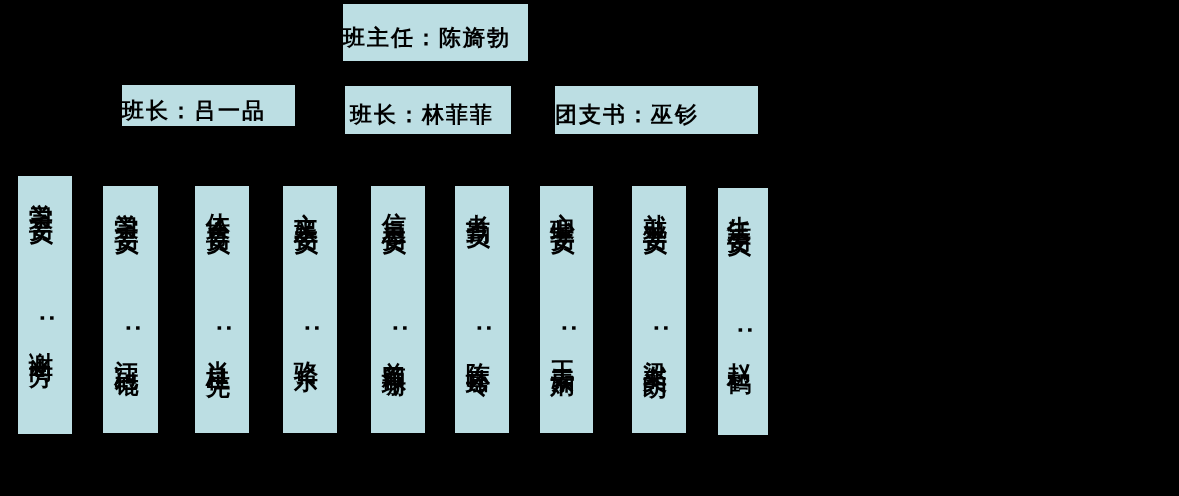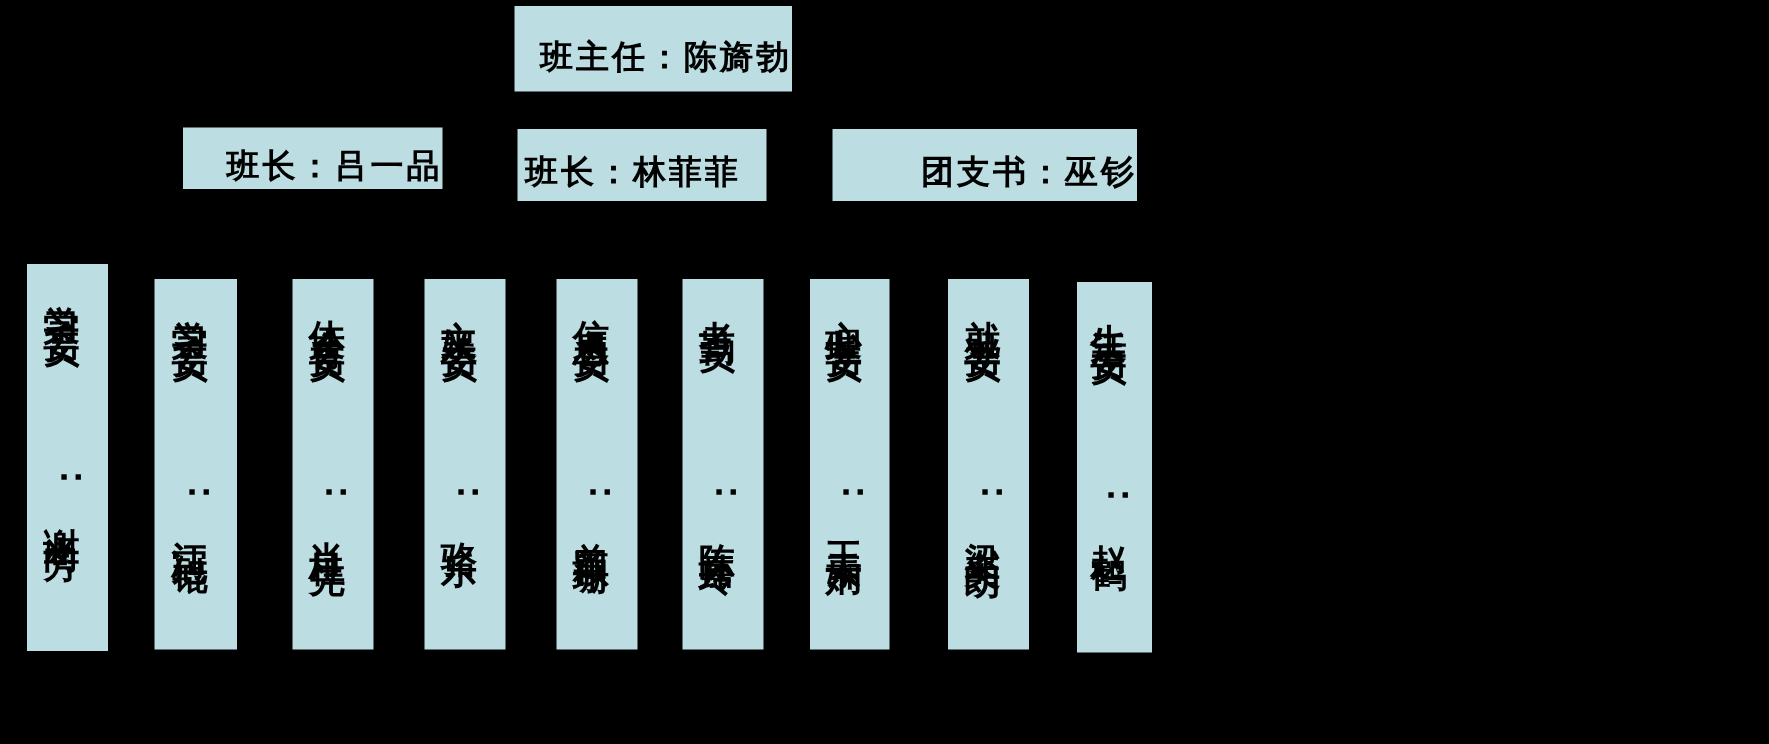--- a/index.html
+++ b/index.html
@@ -15,21 +15,21 @@
   }
   .box {
     position: absolute;
     background: #bcdee3;
     box-sizing: border-box;
   }
   
   .hbox {
     display: flex;
     align-items: center;
-    justify-content: flex-end;
+    justify-content: flex-start;
     font-size: 22px;
     letter-spacing: 2px;
     padding-top: 10px;
   }
   .head { left: 343px; top: 4px;  width: 185px; height: 57px; }
   .l0   { left: 122px; top: 85px; width: 173px; height: 41px; }
   .l1   { left: 345px; top: 86px; width: 166px; height: 48px; justify-content: flex-start; padding-left: 5px; }
   .l2   { left: 555px; top: 86px; width: 203px; height: 48px; }
   
   .vbox {

